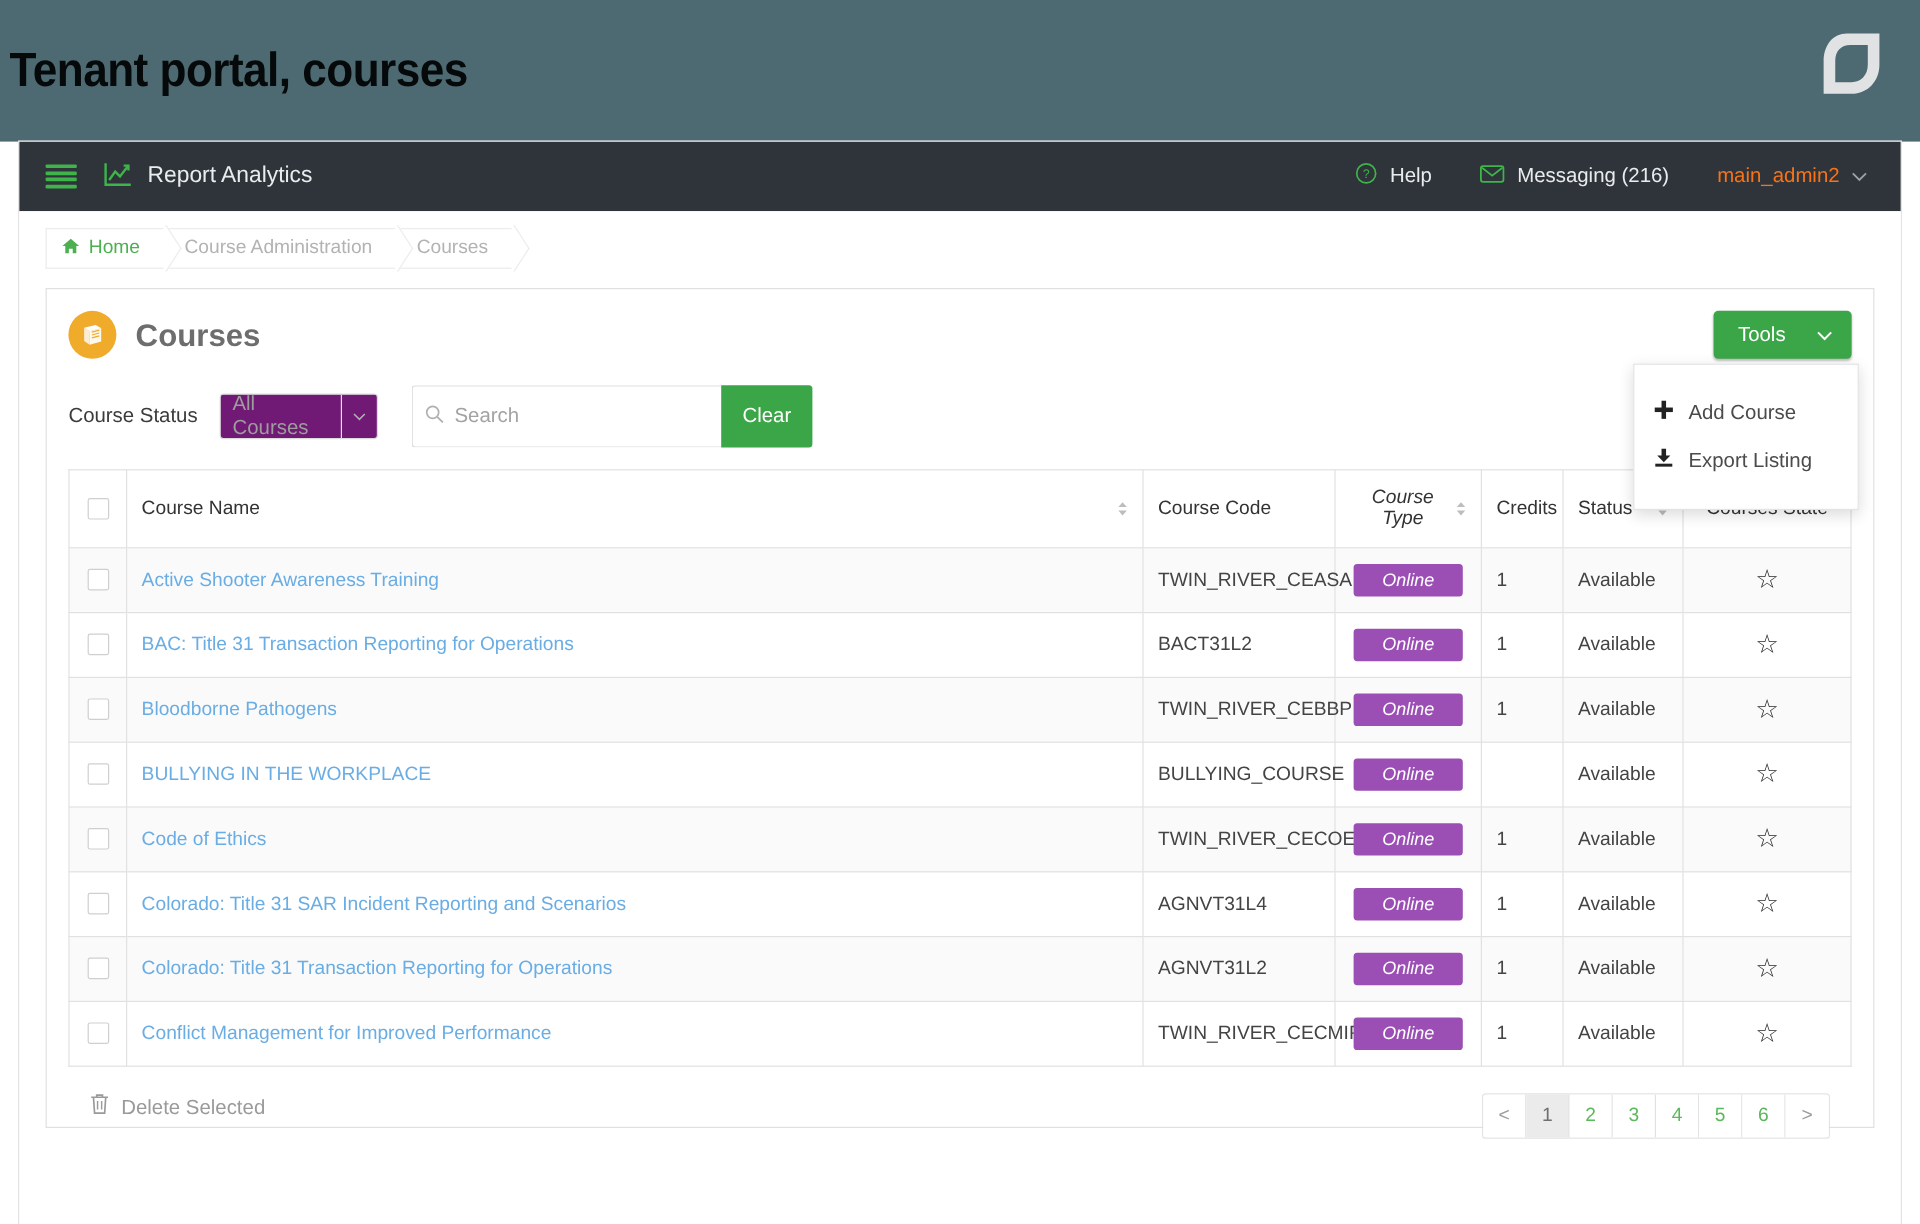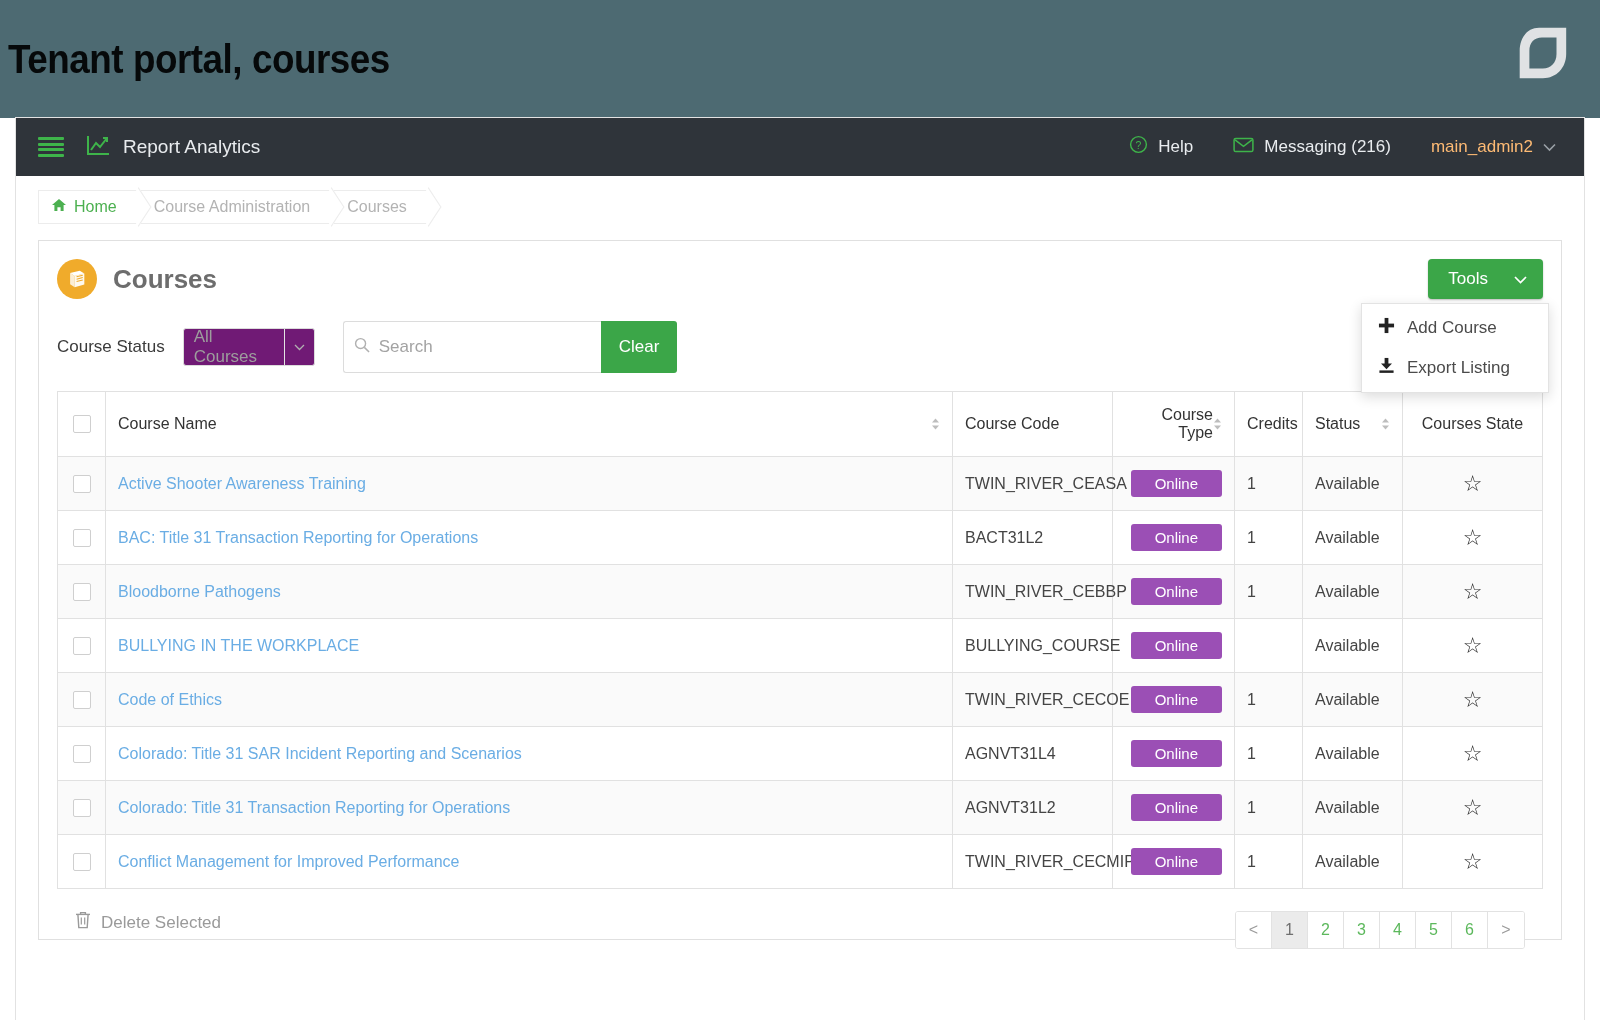--- a/index.html
+++ b/index.html
@@ -53,21 +53,21 @@
     align-items: center;
     padding: 0 0 0 22px;
   }
   .nav-left { display: flex; align-items: center; gap: 22px; }
   .hamburger { width: 26px; height: 20px; display: flex; flex-direction: column; justify-content: space-between; cursor: pointer; }
   .hamburger span { display: block; height: 3px; background: #3eb44a; border-radius: 1px; }
   .brand { display: flex; align-items: center; gap: 13px; }
   .brand-text { color: #e9ecef; font-size: 19px; }
   .nav-right { margin-left: auto; display: flex; align-items: center; gap: 40px; padding-right: 28px; }
   .nav-item { display: flex; align-items: center; gap: 10px; color: #e9ecef; font-size: 17px; cursor: pointer; }
-  .nav-user { display: flex; align-items: center; gap: 10px; color: #fdba74; font-size: 17px; cursor: pointer; }
+  .nav-user { display: flex; align-items: center; gap: 10px; color: #f97316; font-size: 17px; cursor: pointer; }
 
   
   .crumbbar { padding: 14px 0 10px 22px; background: #fff; }
   .crumbs { display: flex; align-items: stretch; height: 34px; font-size: 16px; }
   .crumb {
     position: relative;
     display: flex; align-items: center; gap: 7px;
     padding: 0 22px 0 14px;
     border: 1px solid #ececec; border-right: none;
     background: #fff;
@@ -115,21 +115,21 @@
     cursor: pointer;
     box-shadow: 0 1px 2px rgba(0,0,0,.25);
   }
   .tools-menu {
     position: absolute;
     right: -6px; top: 44px;
     width: 188px;
     background: #fff;
     border: 1px solid #e3e3e3;
     box-shadow: 0 4px 12px rgba(0,0,0,.14);
-    padding: 4px 0;
+    padding: 20px 0;
     z-index: 40;
   }
   .tools-menu-item {
     display: flex; align-items: center; gap: 12px;
     padding: 9px 16px;
     font-size: 17px; color: #4b4b4b;
     cursor: pointer;
   }
 
   
@@ -189,21 +189,21 @@
     background: #fff;
     vertical-align: middle;
   }
   .th-inner { display: flex; align-items: center; }
   .sort-ico { margin-left: auto; display: flex; flex-direction: column; gap: 2px; }
   tbody td { padding: 13px 12px; font-size: 16px; color: #444; vertical-align: middle; }
   tbody tr:nth-child(odd) { background: #fafafa; }
   tbody tr:nth-child(even) { background: #ffffff; }
   .col-chk { width: 48px; text-align: center; }
   .col-code { width: 160px; }
-  .col-type { width: 122px; text-align: right; }
+  .col-type { width: 122px; text-align: center; font-style: italic; }
   .col-credits { width: 68px; }
   .col-status { width: 100px; }
   .col-state { width: 140px; text-align: center; }
   .chk {
     width: 18px; height: 18px;
     border: 1px solid #cfcfcf; border-radius: 2px;
     background: #fff; display: inline-block; vertical-align: middle;
     cursor: pointer;
   }
   .course-link { color: #6aade4; text-decoration: none; font-size: 16px; cursor: pointer; }

